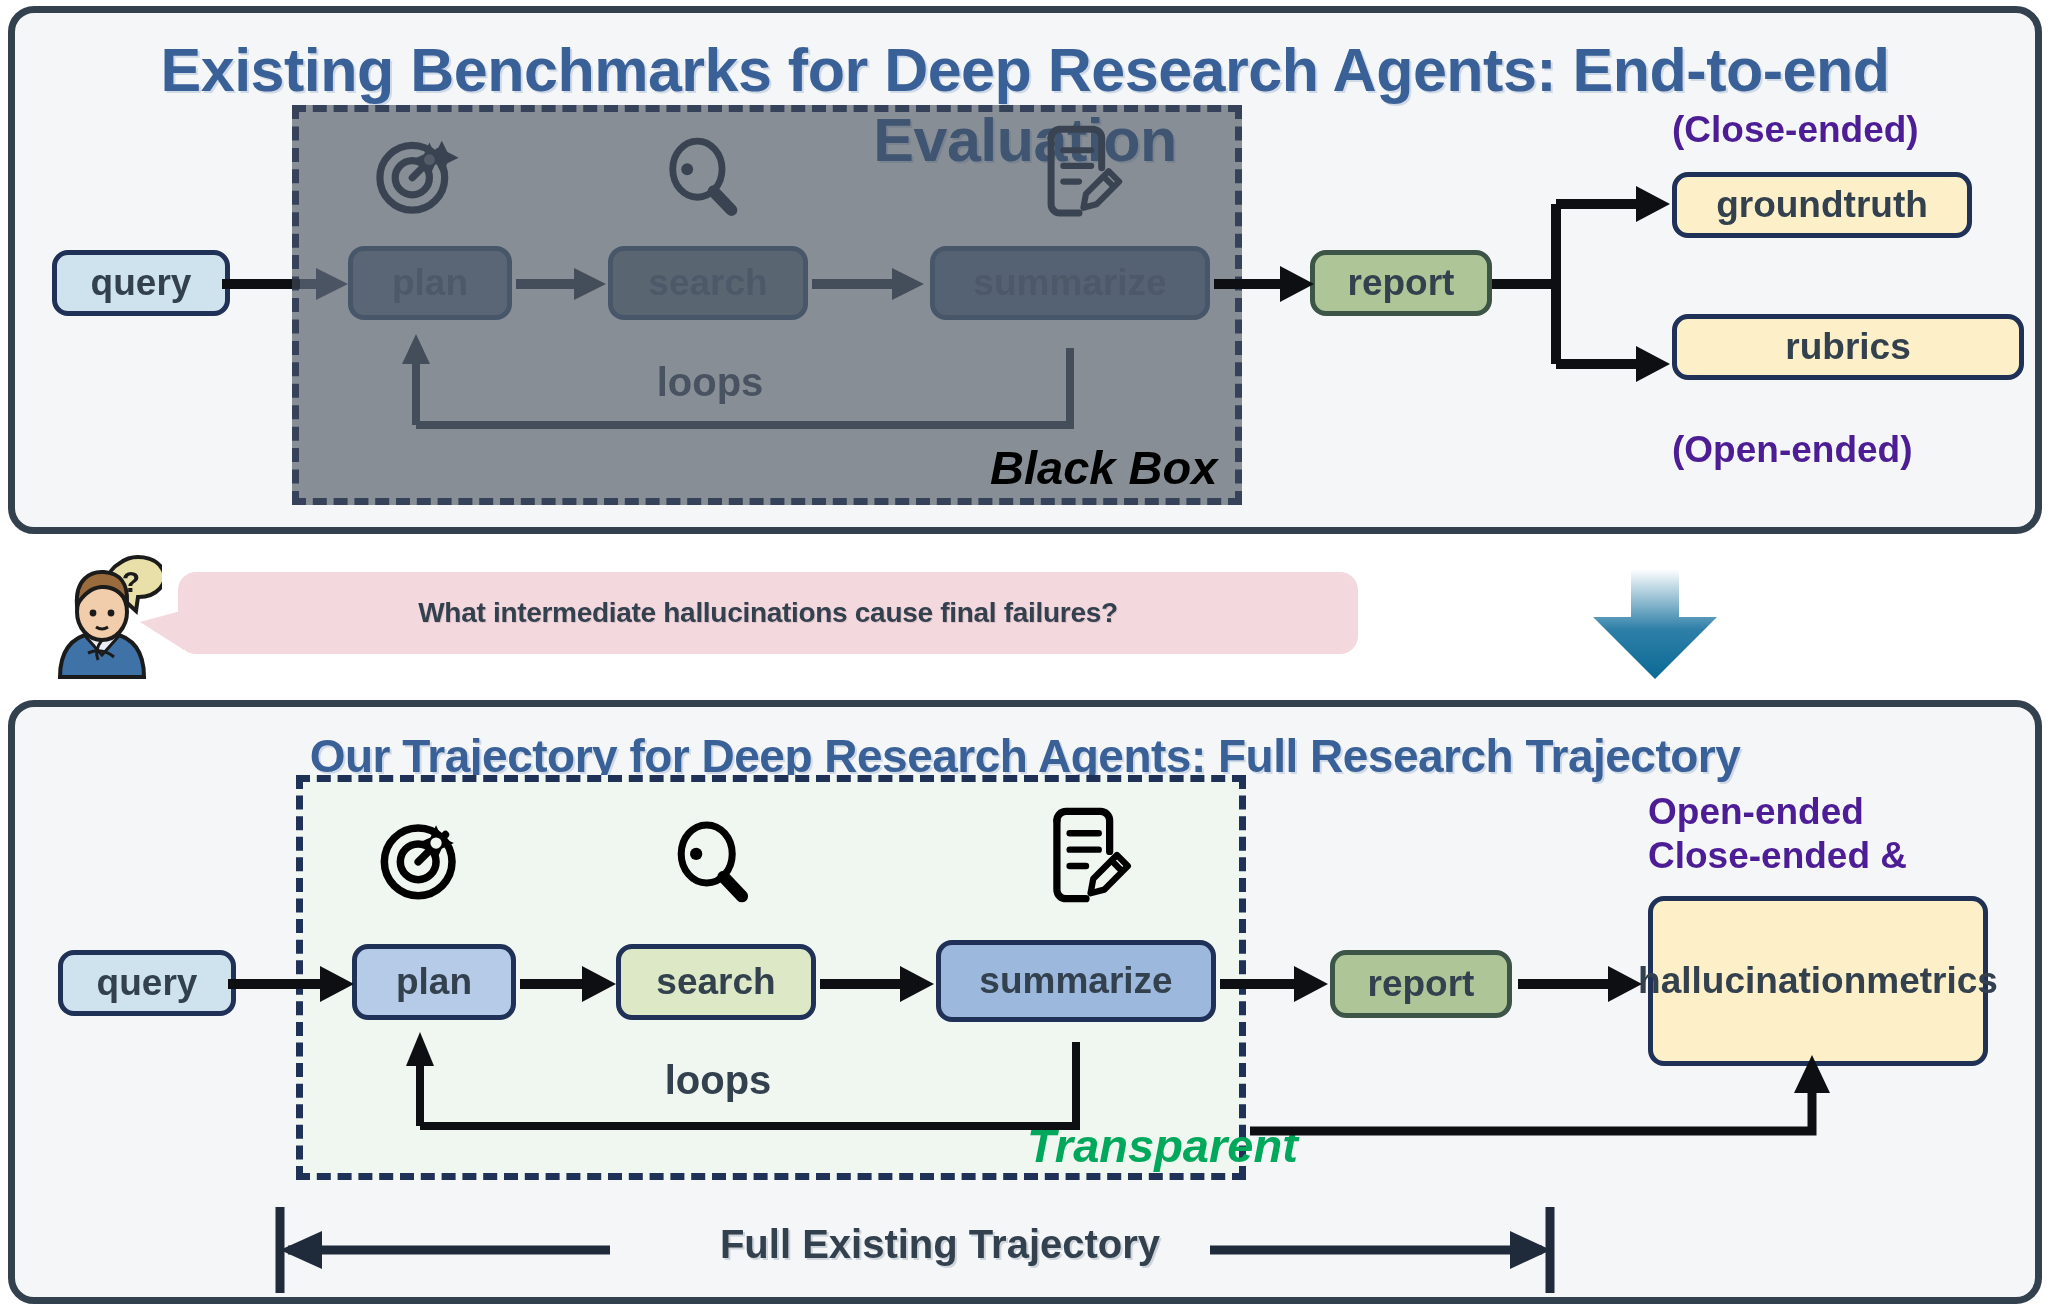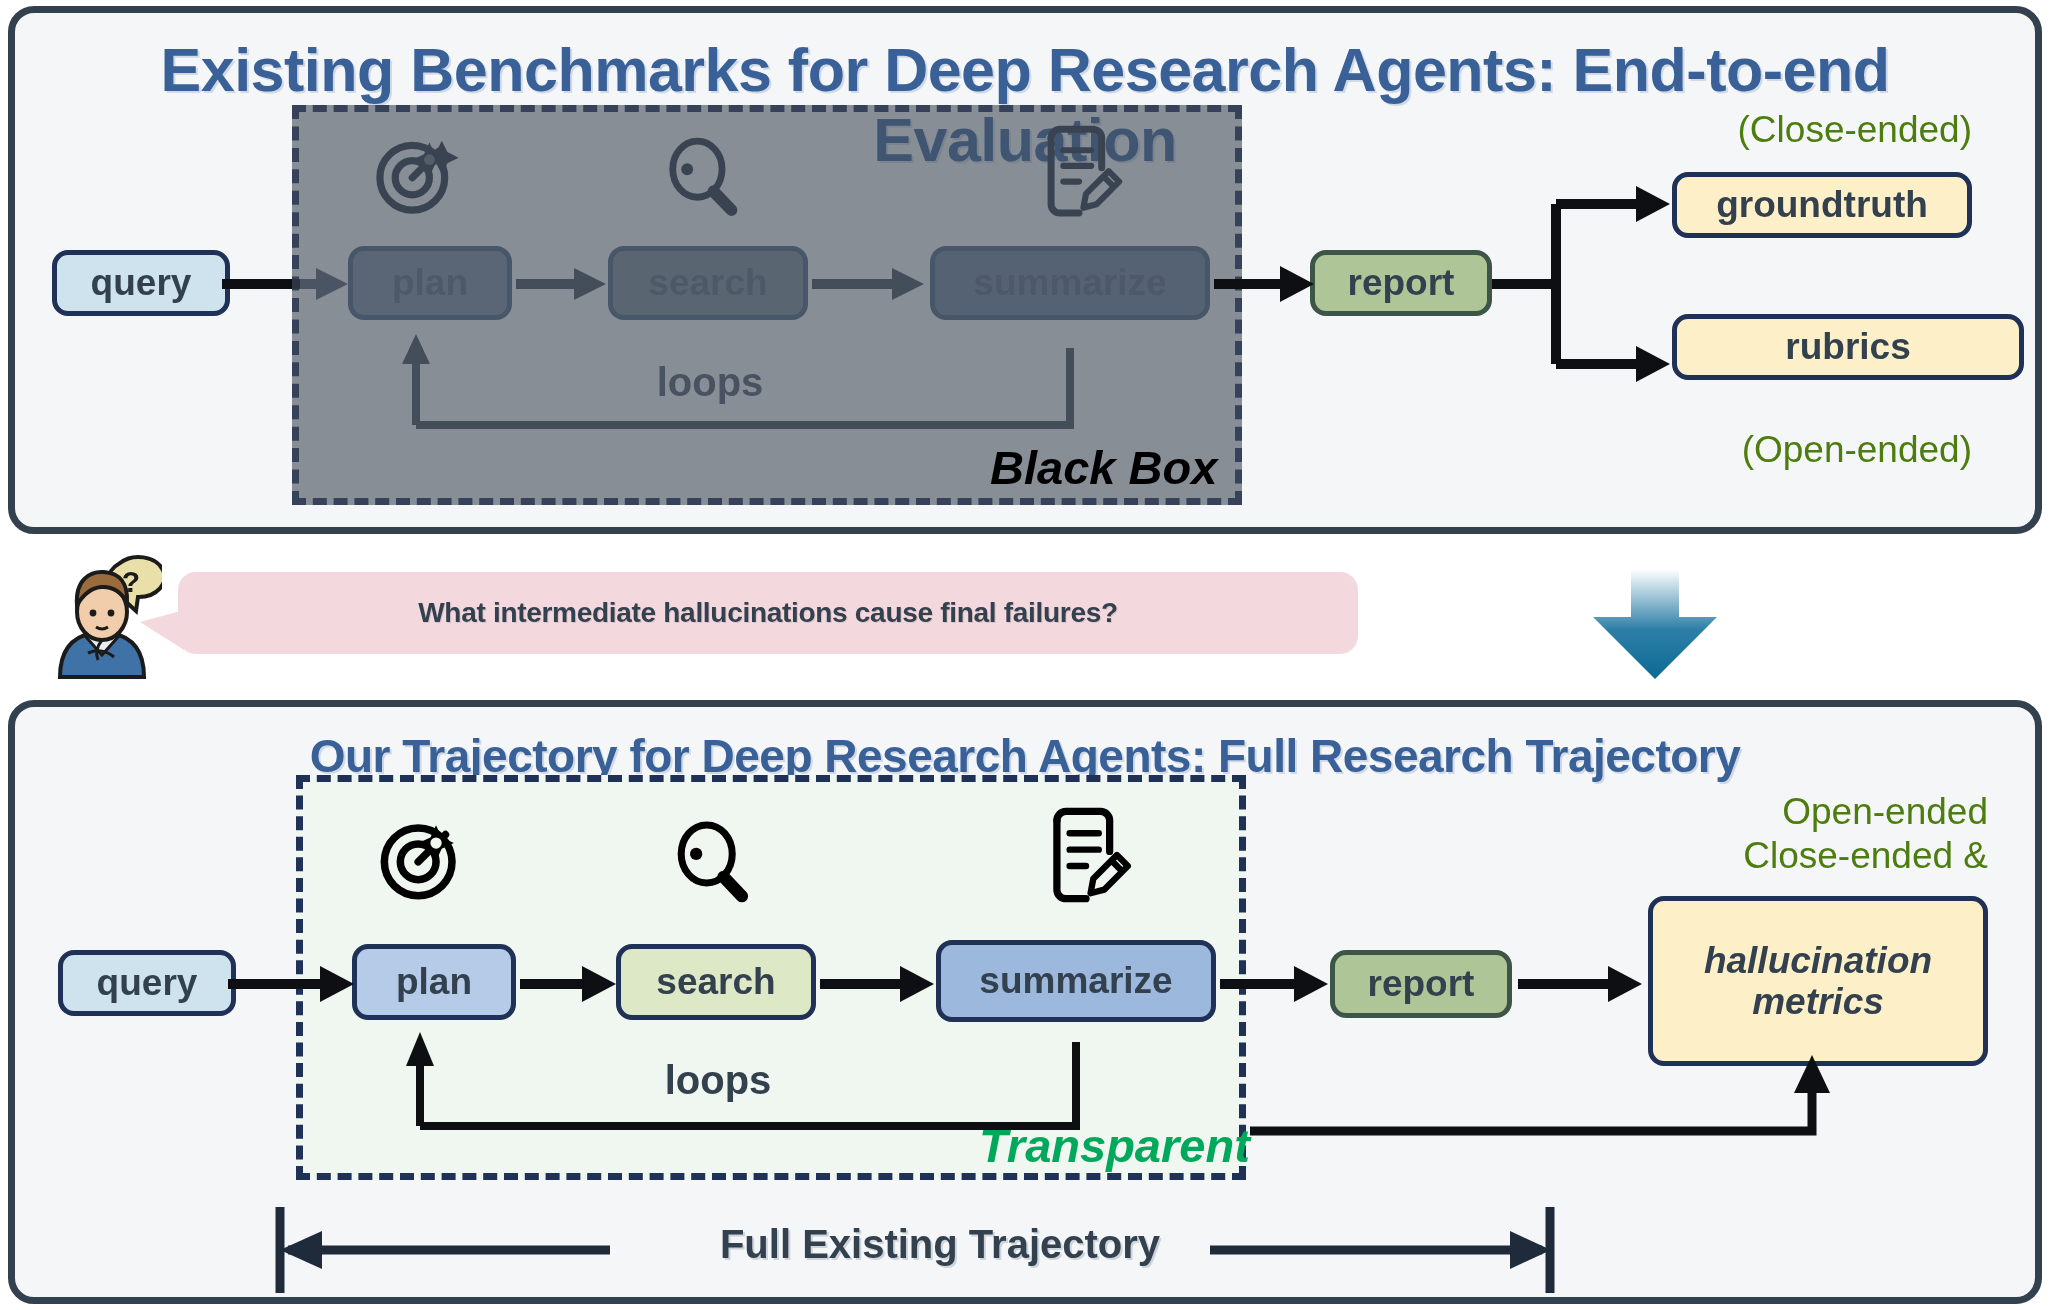--- a/index.html
+++ b/index.html
@@ -44,21 +44,21 @@
     position:absolute;left:292px;top:105px;width:950px;height:400px;
     background:rgba(68,77,90,.62);
     pointer-events:none;
   }
   .region-tag{
     position:absolute;
     font-style:italic;font-weight:bold;
     font-size:47px;
   }
   #tag-blackbox{left:990px;top:440px;color:#000000;}
-  #tag-transparent{left:979px;top:1118px;color:#00a85b;}
+  #tag-transparent{left:1027px;top:1118px;color:#00a85b;}
 
   
   .node{
     position:absolute;
     box-sizing:border-box;
     display:flex;align-items:center;justify-content:center;
     border-radius:16px;
     border:5px solid #1f3157;
     color:#33414f;
     font-weight:bold;
@@ -100,22 +100,22 @@
   #big-arrow{position:absolute;left:1565px;top:565px;width:180px;height:120px;}
 
   
   #trajectory{position:absolute;left:270px;top:1195px;width:1290px;height:110px;}
   #trajectory-label{
     position:absolute;left:620px;top:1222px;width:640px;
     text-align:center;color:#33414f;font-weight:bold;font-size:40px;
     text-shadow:2px 2px 0 rgba(160,170,185,.45);
   }
   .side-note{
-    position:absolute;color:#4d7c0f;font-weight:normal;font-size:37px;
-    text-align:right;line-height:1.2;
+    position:absolute;color:#4c1d95;font-weight:bold;font-size:37px;
+    text-align:left;line-height:1.2;
   }
 </style>
 </head>
 <body>
 
 <div class="panel" id="panel-top">
   <div class="panel-title" id="title-top">Existing Benchmarks for Deep Research Agents: End-to-end Evaluation</div>
 </div>
 
 <div class="dashed-box" id="blackbox-region"></div>
@@ -278,21 +278,21 @@
     </g>
   </svg>
 </div>
 
 <div class="node" style="left:58px;top:950px;width:178px;height:66px;background:#cfe3ef;">query</div>
 <div class="node" style="left:352px;top:944px;width:164px;height:76px;background:#b6cbe8;">plan</div>
 <div class="node" style="left:616px;top:944px;width:200px;height:76px;background:#dde8c7;">search</div>
 <div class="node" style="left:936px;top:940px;width:280px;height:82px;background:#9cb9dd;">summarize</div>
 <div class="node green-border" style="left:1330px;top:950px;width:182px;height:68px;background:#aec697;">report</div>
 
-<div class="node" style="left:1648px;top:896px;width:340px;height:170px;background:#fdf0c9;flex-direction:column;font-style:italic;">
+<div class="node" style="left:1648px;top:896px;width:340px;height:170px;background:#fdf0c9;">
   <span>hallucination</span>
   <span>metrics</span>
 </div>
 
 <div class="side-note" style="left:1648px;top:790px;width:340px;">
   <div>Open-ended</div>
   <div>Close-ended &amp;</div>
 </div>
 
 <div class="conn" style="left:228px;top:962px;">

